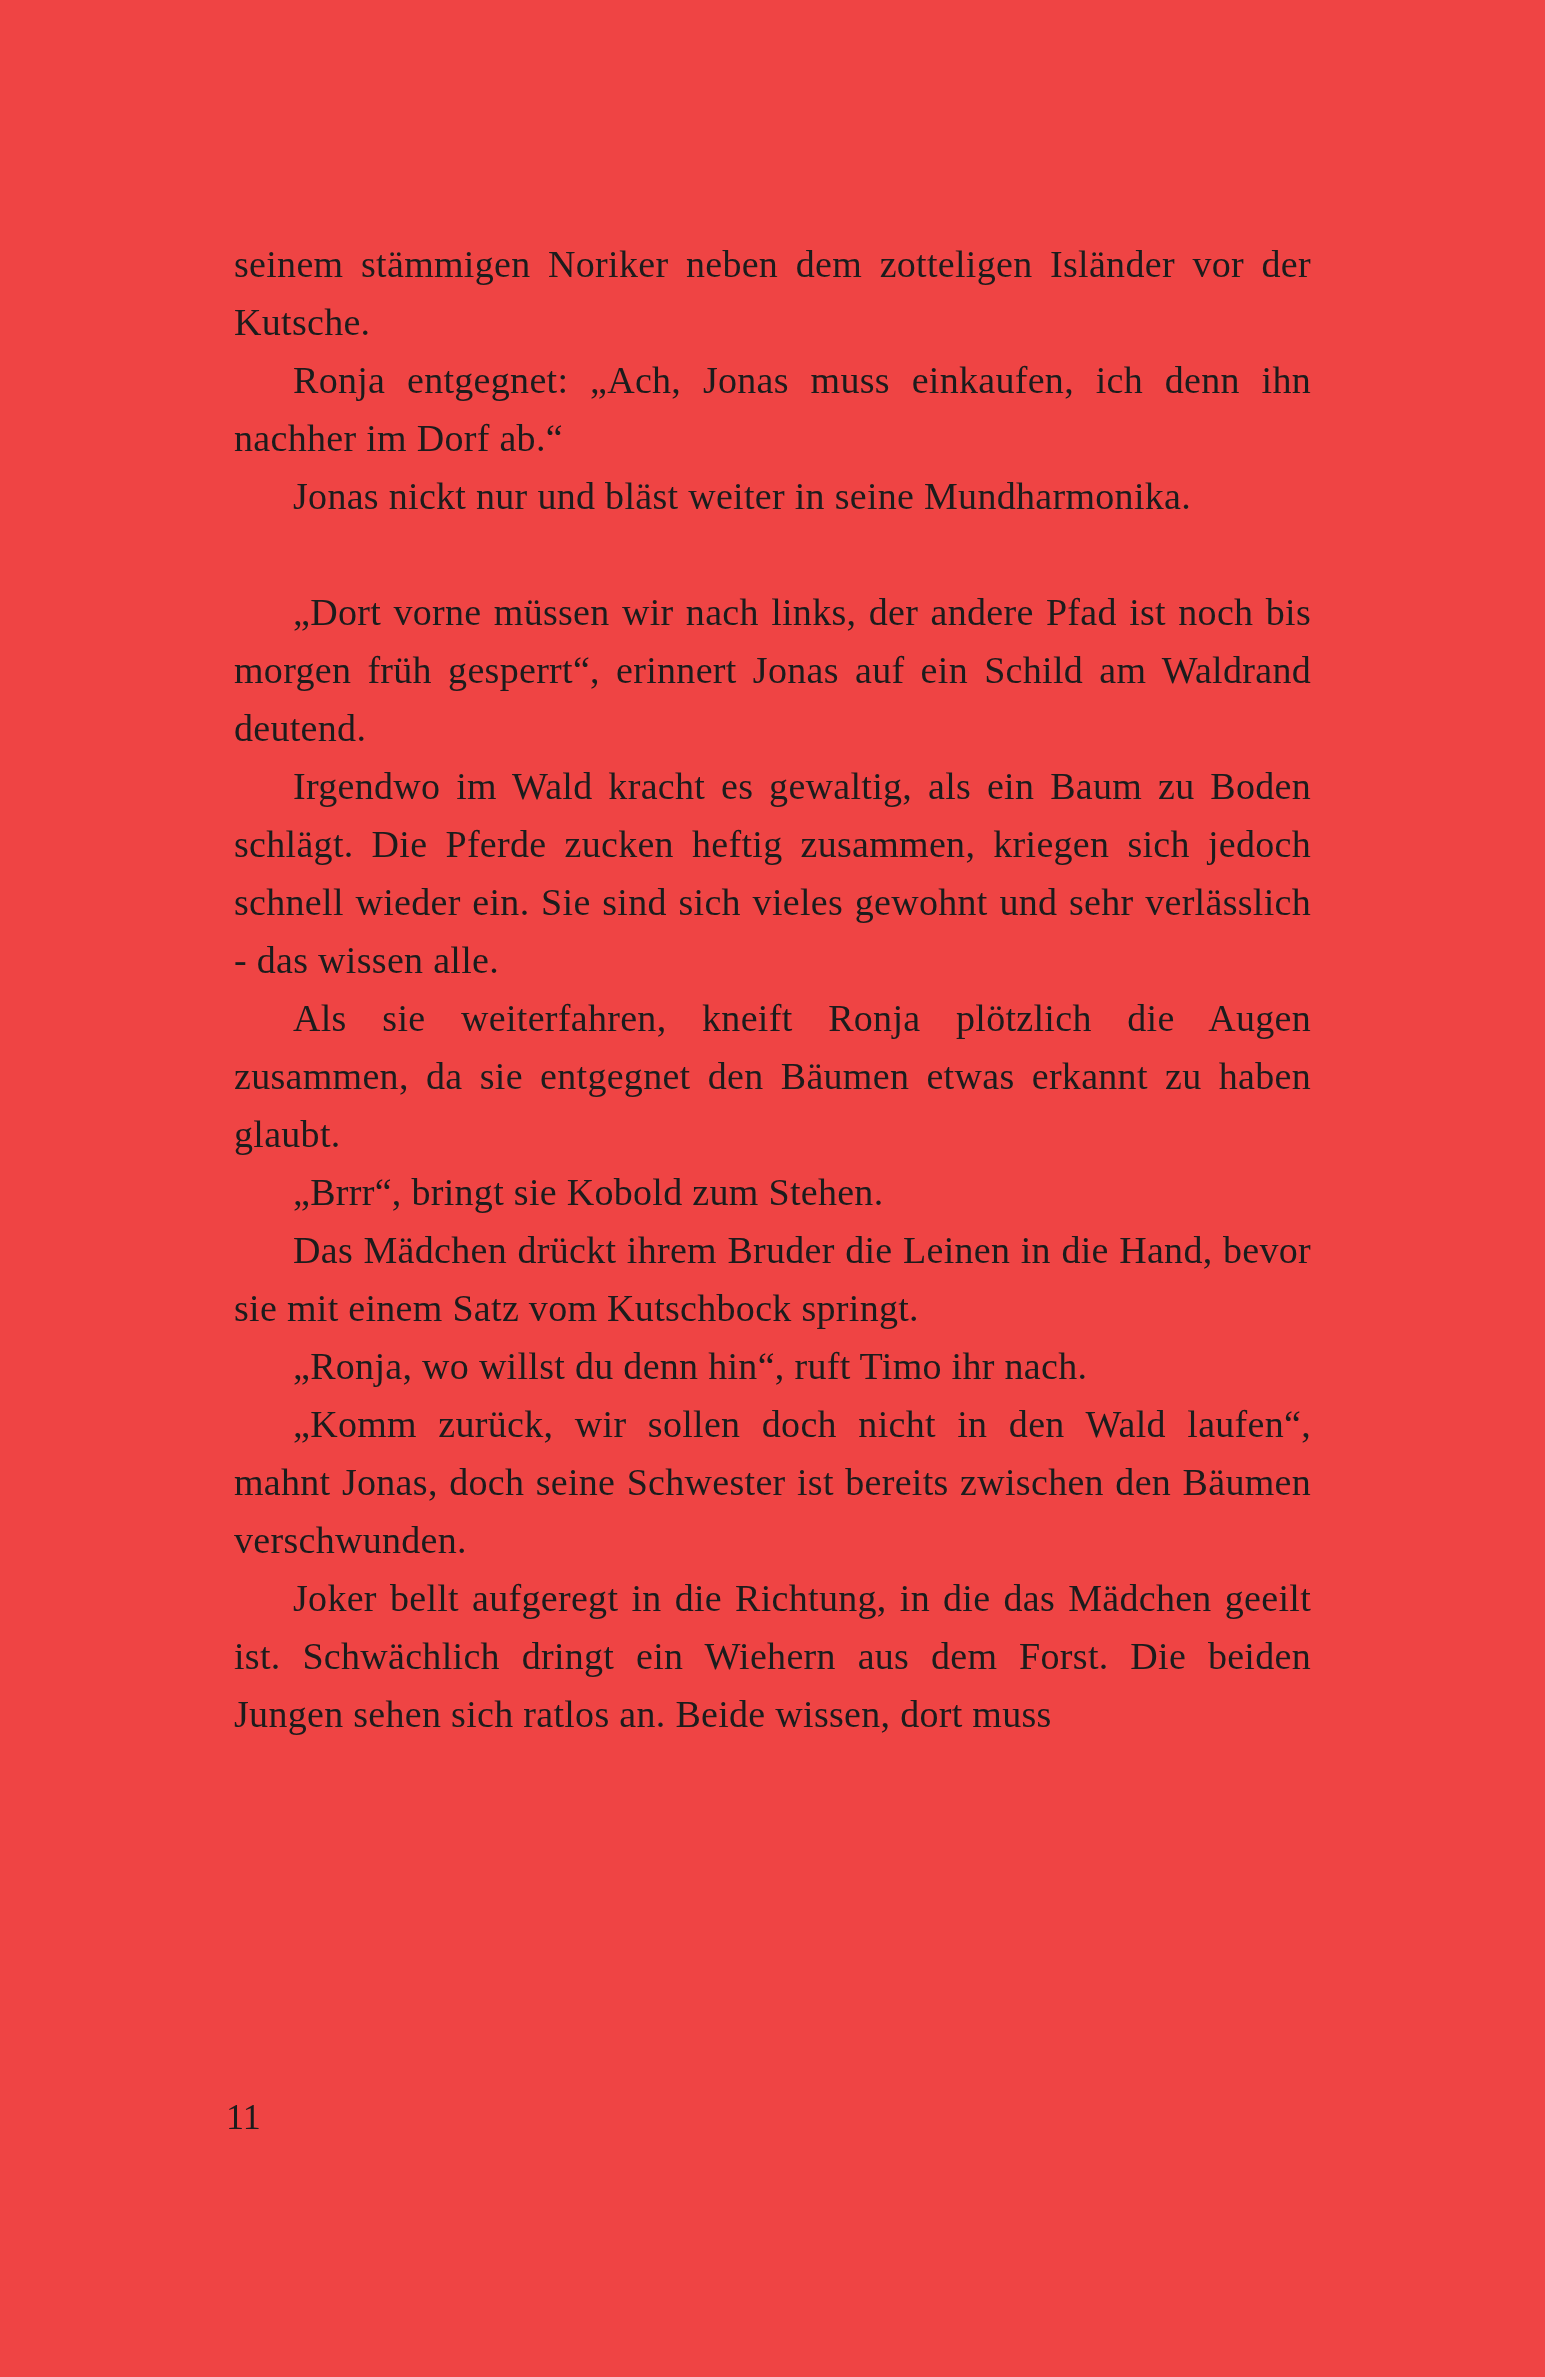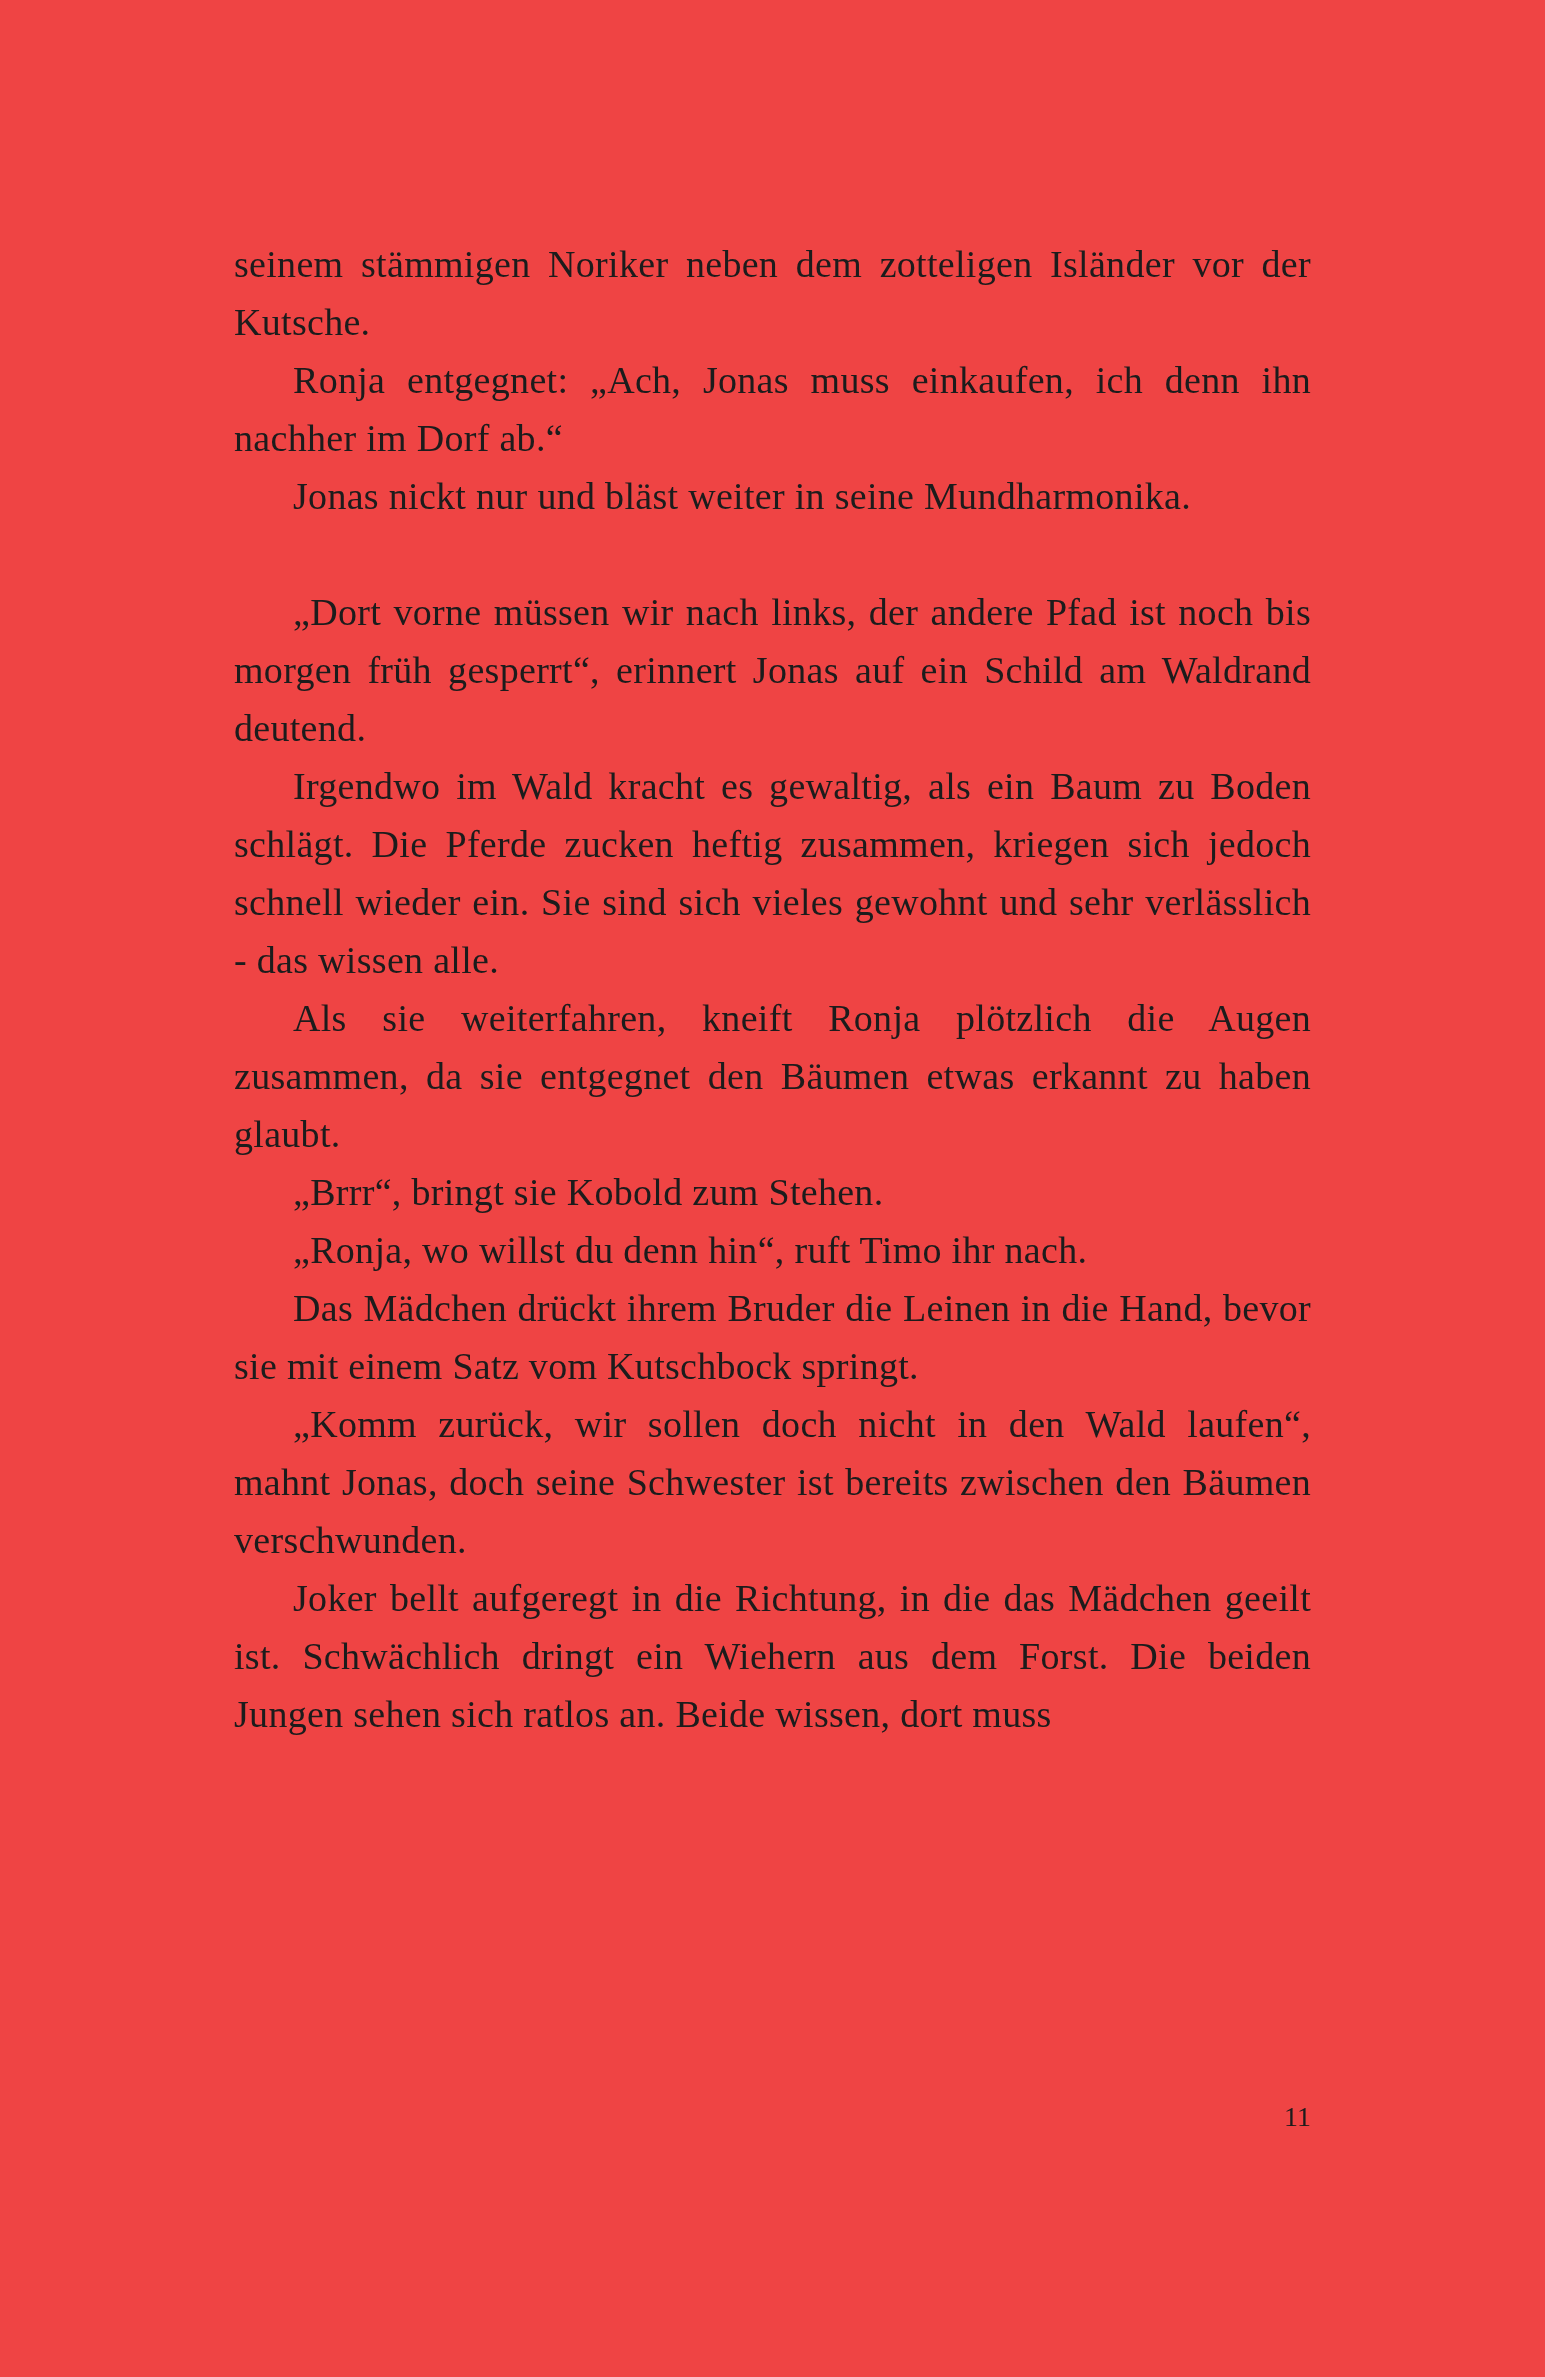--- a/index.html
+++ b/index.html
@@ -35,46 +35,46 @@
     padding: 0;
   }
   .text-block p.indent {
     text-indent: 59px;
   }
   .section-break {
     height: 58px;
   }
   .page-number {
     position: absolute;
-    left: 234px;
+    left: 226px;
     top: 2088px;
     width: 1077px;
-    text-align: right;
-    font-size: 28px;
+    text-align: left;
+    font-size: 36px;
     line-height: 58px;
   }
 </style>
 </head>
 <body>
 
 <div class="page">
 
   <div class="text-block">
     <p>seinem stämmigen Noriker neben dem zotteligen Isländer vor der Kutsche.</p>
     <p class="indent">Ronja entgegnet: „Ach, Jonas muss einkaufen, ich denn ihn nachher im Dorf ab.“</p>
     <p class="indent">Jonas nickt nur und bläst weiter in seine Mundharmonika.</p>
 
     <div class="section-break"></div>
 
     <p class="indent">„Dort vorne müssen wir nach links, der andere Pfad ist noch bis morgen früh gesperrt“, erinnert Jonas auf ein Schild am Waldrand deutend.</p>
     <p class="indent">Irgendwo im Wald kracht es gewaltig, als ein Baum zu Boden schlägt. Die Pferde zucken heftig zusammen, kriegen sich jedoch schnell wieder ein. Sie sind sich vieles gewohnt und sehr verlässlich - das wissen alle.</p>
     <p class="indent">Als sie weiterfahren, kneift Ronja plötzlich die Augen zusammen, da sie entgegnet den Bäumen etwas erkannt zu haben glaubt.</p>
     <p class="indent">„Brrr“, bringt sie Kobold zum Stehen.</p>
+    <p class="indent">Das Mädchen drückt ihrem Bruder die Leinen in die Hand, bevor sie mit einem Satz vom Kutschbock springt.</p>
     <p class="indent">„Ronja, wo willst du denn hin“, ruft Timo ihr nach.</p>
-    <p class="indent">Das Mädchen drückt ihrem Bruder die Leinen in die Hand, bevor sie mit einem Satz vom Kutschbock springt.</p>
     <p class="indent">„Komm zurück, wir sollen doch nicht in den Wald laufen“, mahnt Jonas, doch seine Schwester ist bereits zwischen den Bäumen verschwunden.</p>
     <p class="indent">Joker bellt aufgeregt in die Richtung, in die das Mädchen geeilt ist. Schwächlich dringt ein Wiehern aus dem Forst. Die beiden Jungen sehen sich ratlos an. Beide wissen, dort muss</p>
   </div>
 
   <div class="page-number">11</div>
 
 </div>
 
 
 </body></html>

